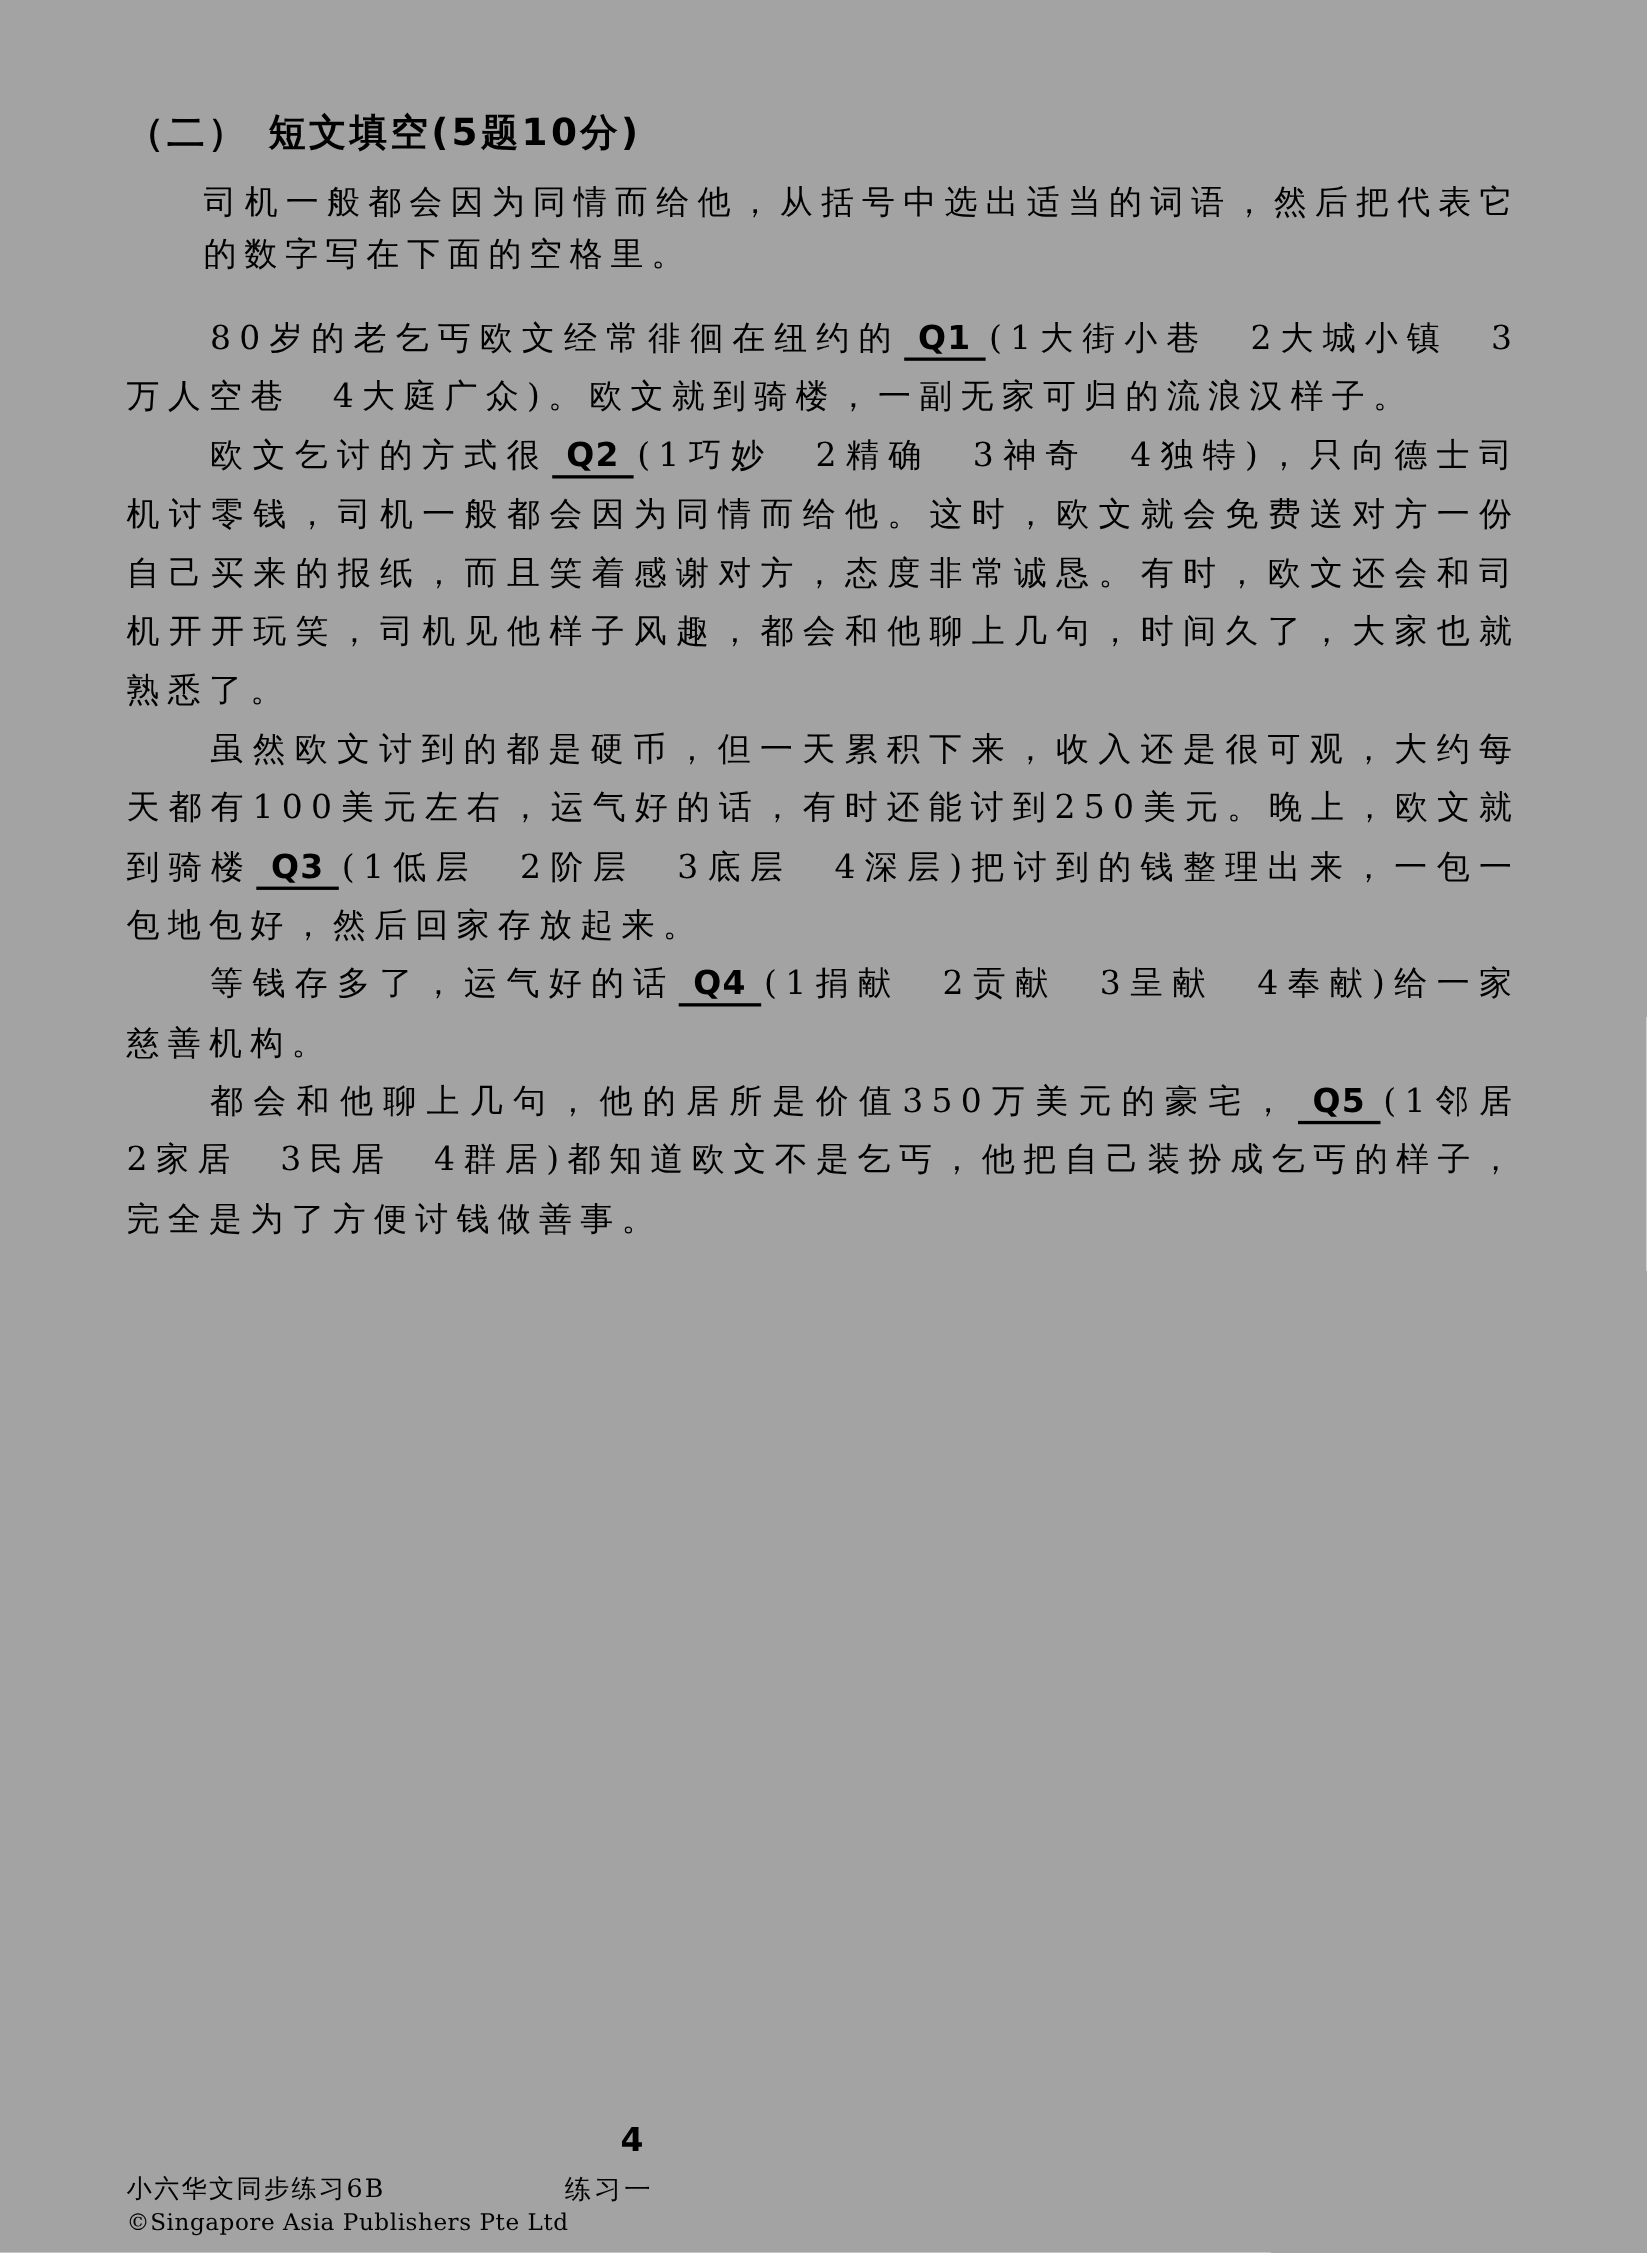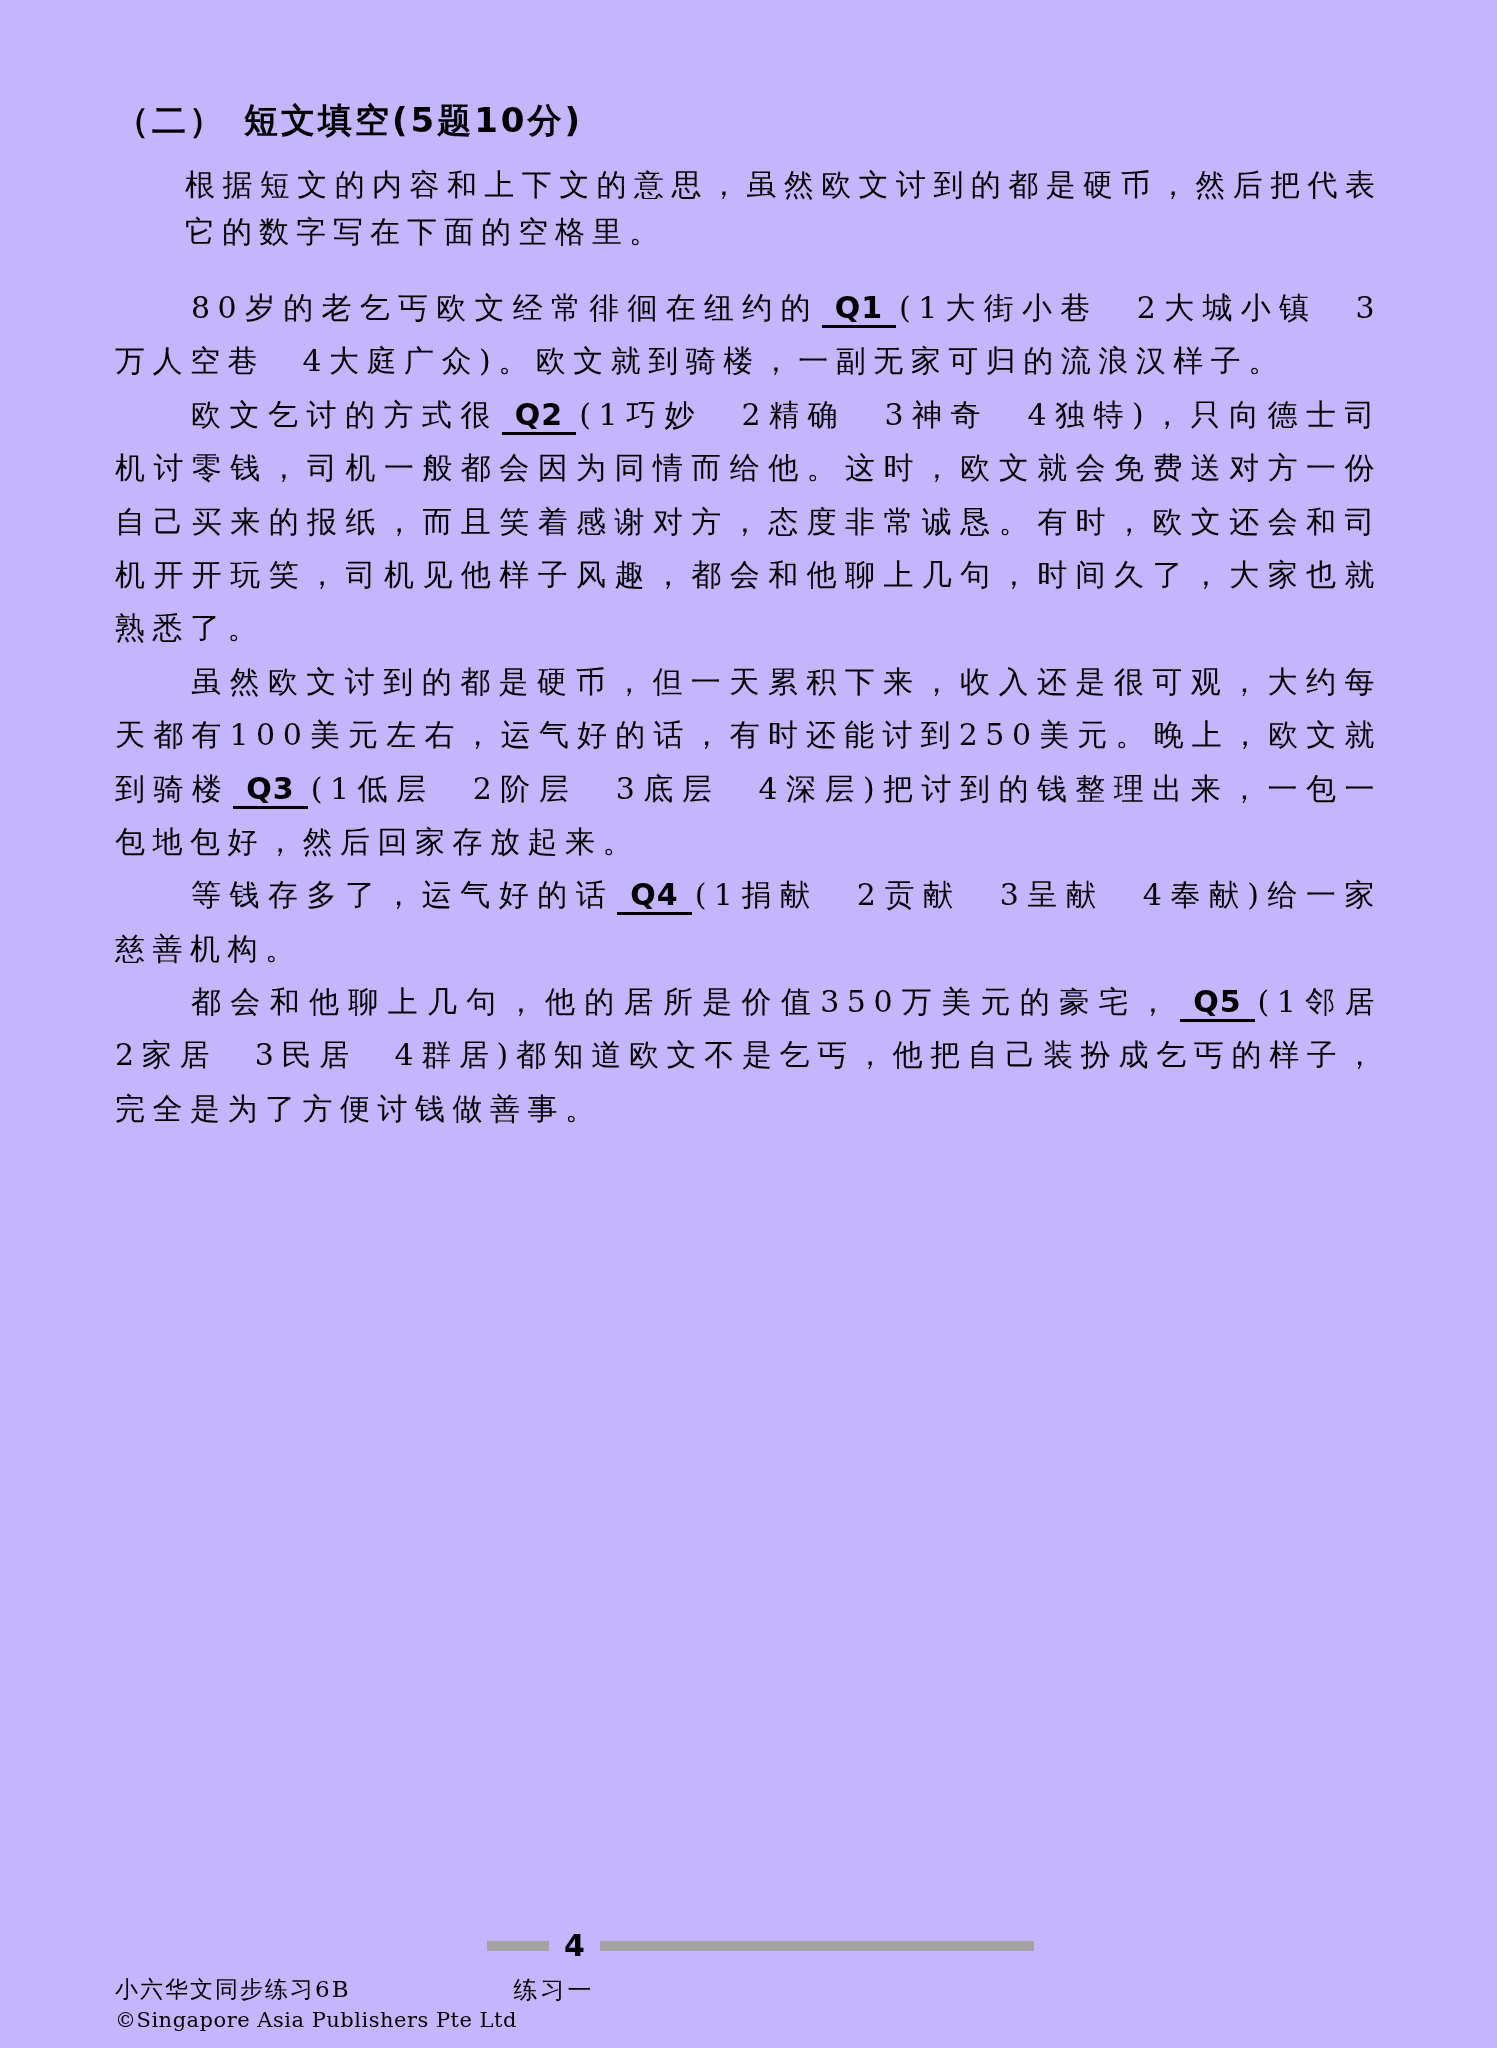--- a/index.html
+++ b/index.html
@@ -1,20 +1,20 @@
 <!DOCTYPE html>
 <html><head>
 <meta charset="utf-8">
 <style>
   * { margin:0; padding:0; box-sizing:border-box; }
   html,body { background:#ffffff; }
   .page {
     position:relative;
     width:1497px; height:2048px;
-    background:#c4b5fd;
+    background:#a3a3a3;
     color:#000;
     font-family:"DejaVu Serif","Liberation Serif",serif;
     overflow:hidden;
     margin:0 auto;
   }
   .content { position:absolute; left:115px; right:115px; top:98px; }
 
   .title {
     font-family:"DejaVu Sans","Liberation Sans",sans-serif;
     font-weight:bold; font-size:34px; letter-spacing:3px;
@@ -75,21 +75,21 @@
 </head>
 <body>
 
 <div class="page">
   <div class="content">
 
     <h2 class="title">
       <span class="sec-label">（二）</span><span>短文填空(5题10分)</span>
     </h2>
 
-    <p class="instructions">根据短文的内容和上下文的意思，虽然欧文讨到的都是硬币，然后把代表它的数字写在下面的空格里。</p>
+    <p class="instructions">司机一般都会因为同情而给他，从括号中选出适当的词语，然后把代表它的数字写在下面的空格里。</p>
 
     <div class="passage">
         <p class="para"><span>80岁的老乞丐欧文经常徘徊在纽约的</span><span class="blank">Q1</span><span>(1大街小巷　2大城小镇　3万人空巷　4大庭广众)。欧文就到骑楼，一副无家可归的流浪汉样子。</span></p>
         <p class="para"><span>欧文乞讨的方式很</span><span class="blank">Q2</span><span>(1巧妙　2精确　3神奇　4独特)，只向德士司机讨零钱，司机一般都会因为同情而给他。这时，欧文就会免费送对方一份自己买来的报纸，而且笑着感谢对方，态度非常诚恳。有时，欧文还会和司机开开玩笑，司机见他样子风趣，都会和他聊上几句，时间久了，大家也就熟悉了。</span></p>
         <p class="para"><span>虽然欧文讨到的都是硬币，但一天累积下来，收入还是很可观，大约每天都有100美元左右，运气好的话，有时还能讨到250美元。晚上，欧文就到骑楼</span><span class="blank">Q3</span><span>(1低层　2阶层　3底层　4深层)把讨到的钱整理出来，一包一包地包好，然后回家存放起来。</span></p>
         <p class="para"><span>等钱存多了，运气好的话</span><span class="blank">Q4</span><span>(1捐献　2贡献　3呈献　4奉献)给一家慈善机构。</span></p>
         <p class="para"><span>都会和他聊上几句，他的居所是价值350万美元的豪宅，</span><span class="blank">Q5</span><span>(1邻居　2家居　3民居　4群居)都知道欧文不是乞丐，他把自己装扮成乞丐的样子，完全是为了方便讨钱做善事。</span></p>
       </div>
 
 

